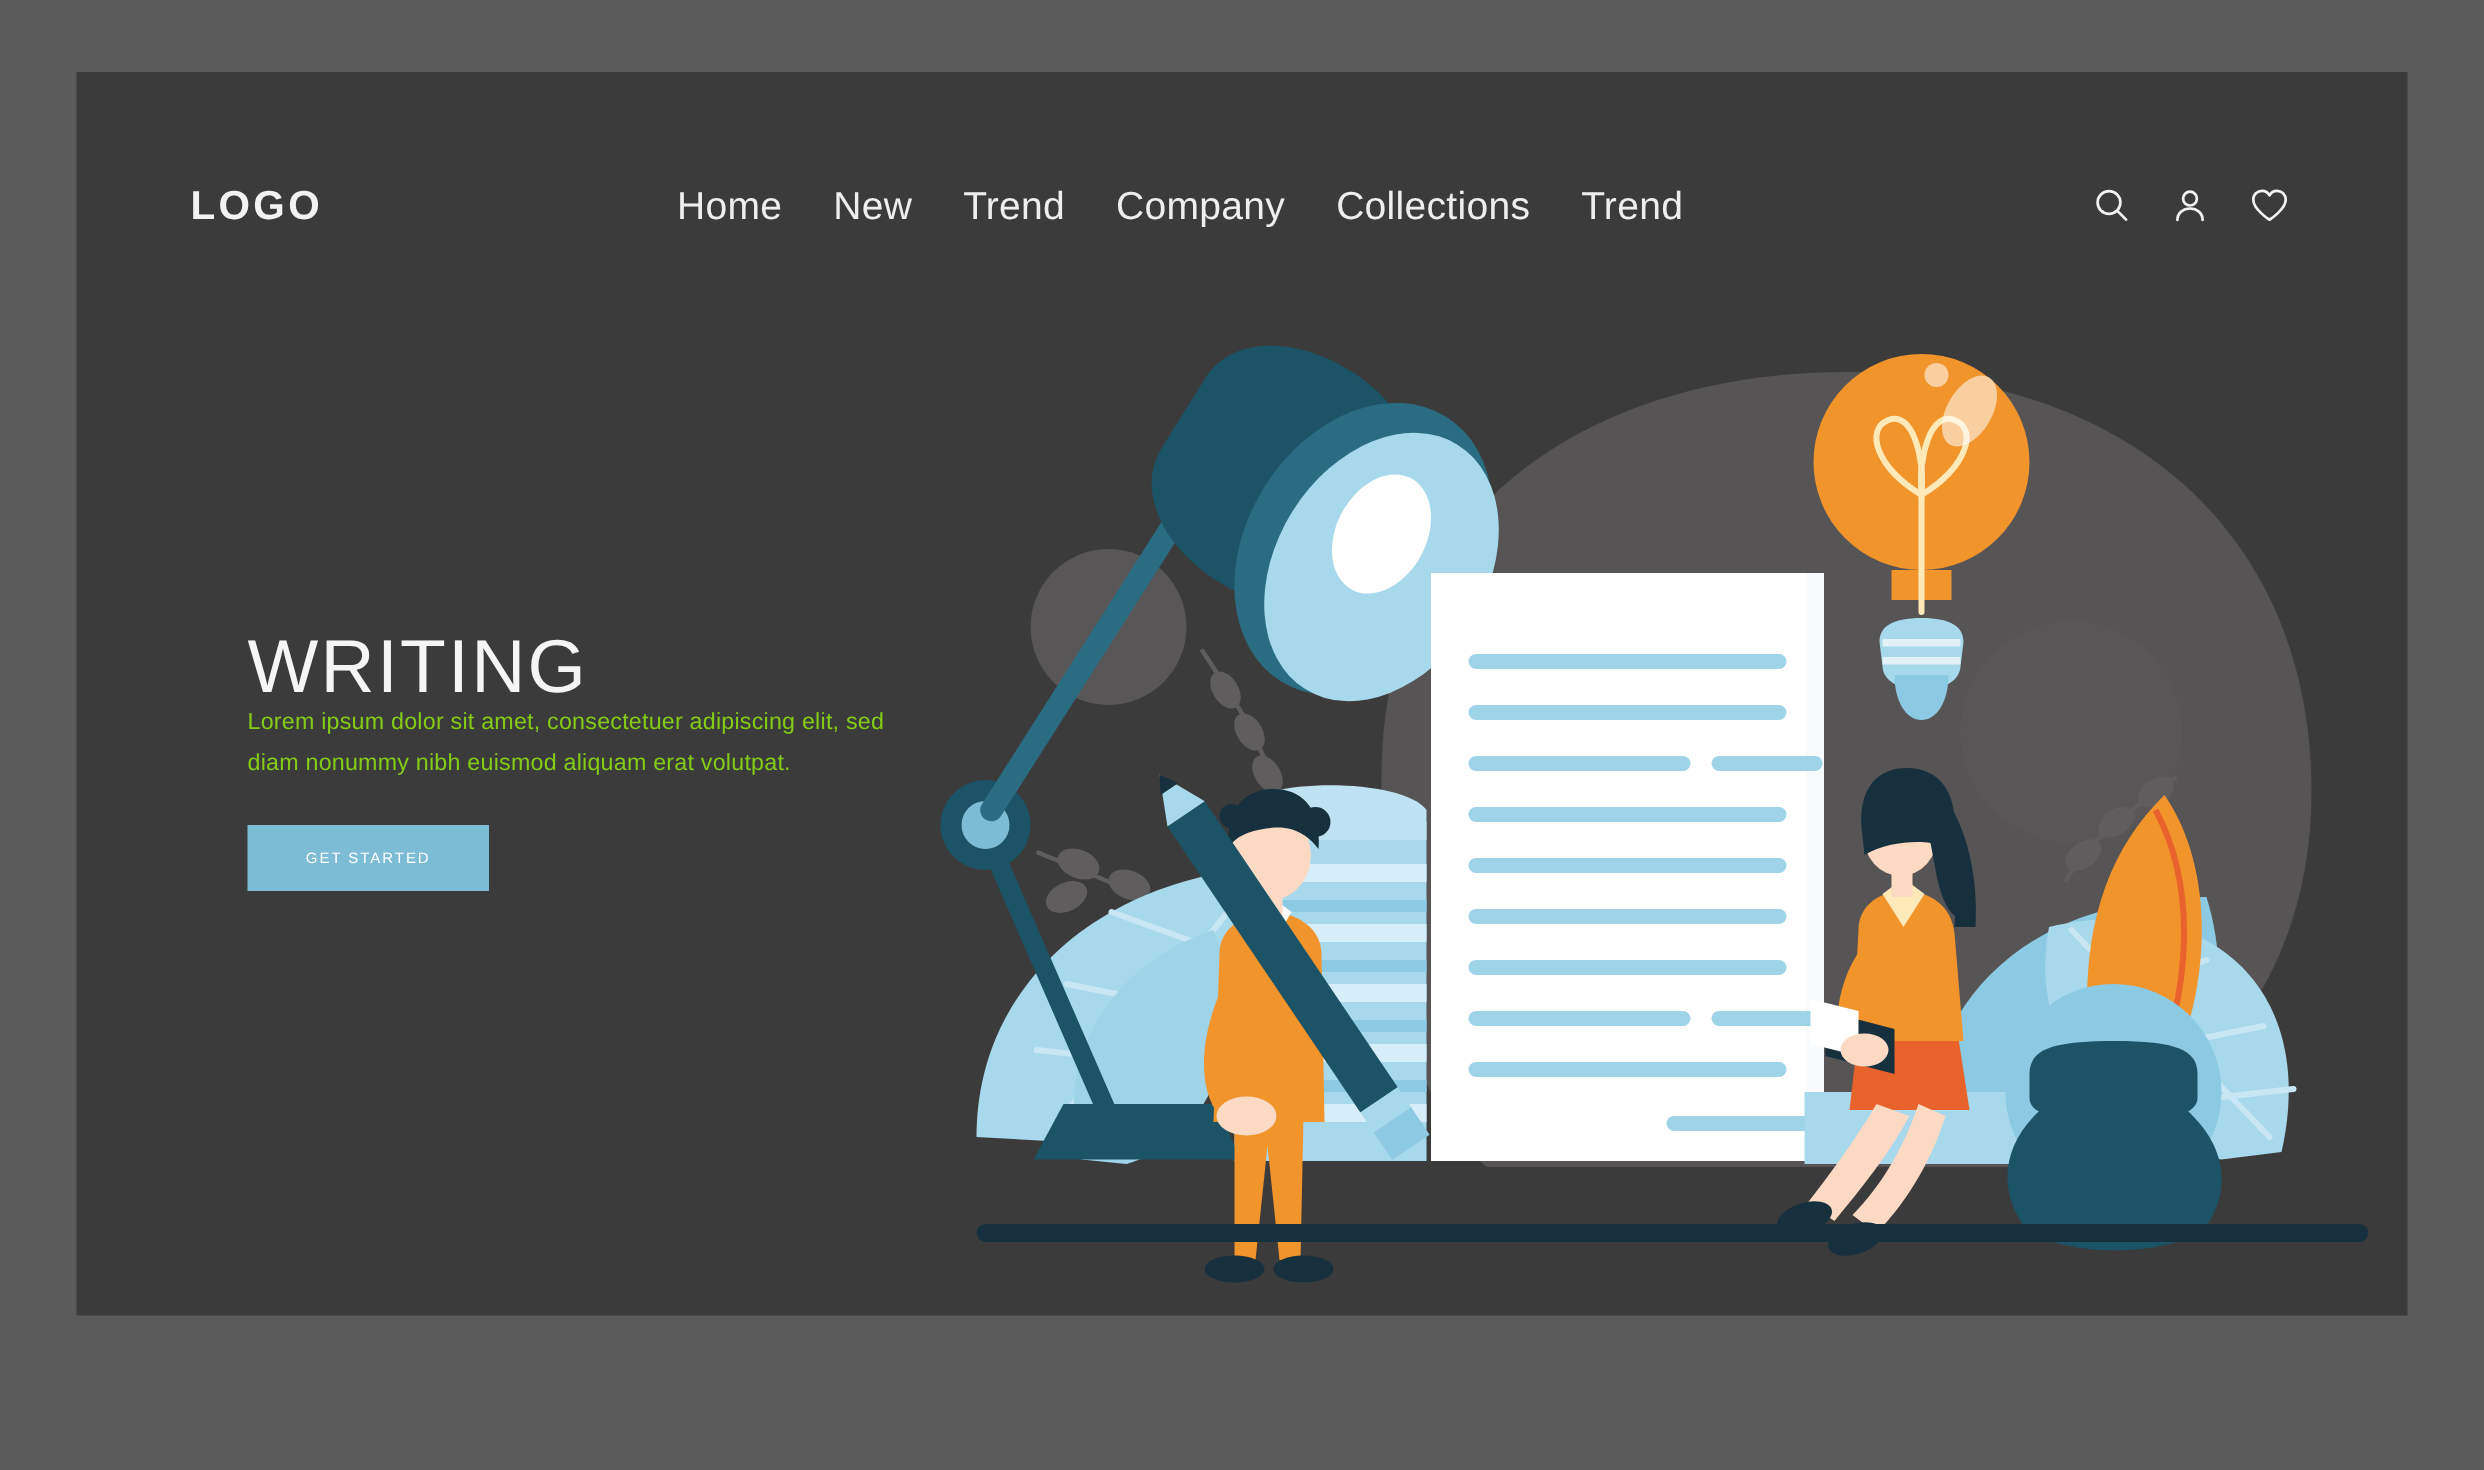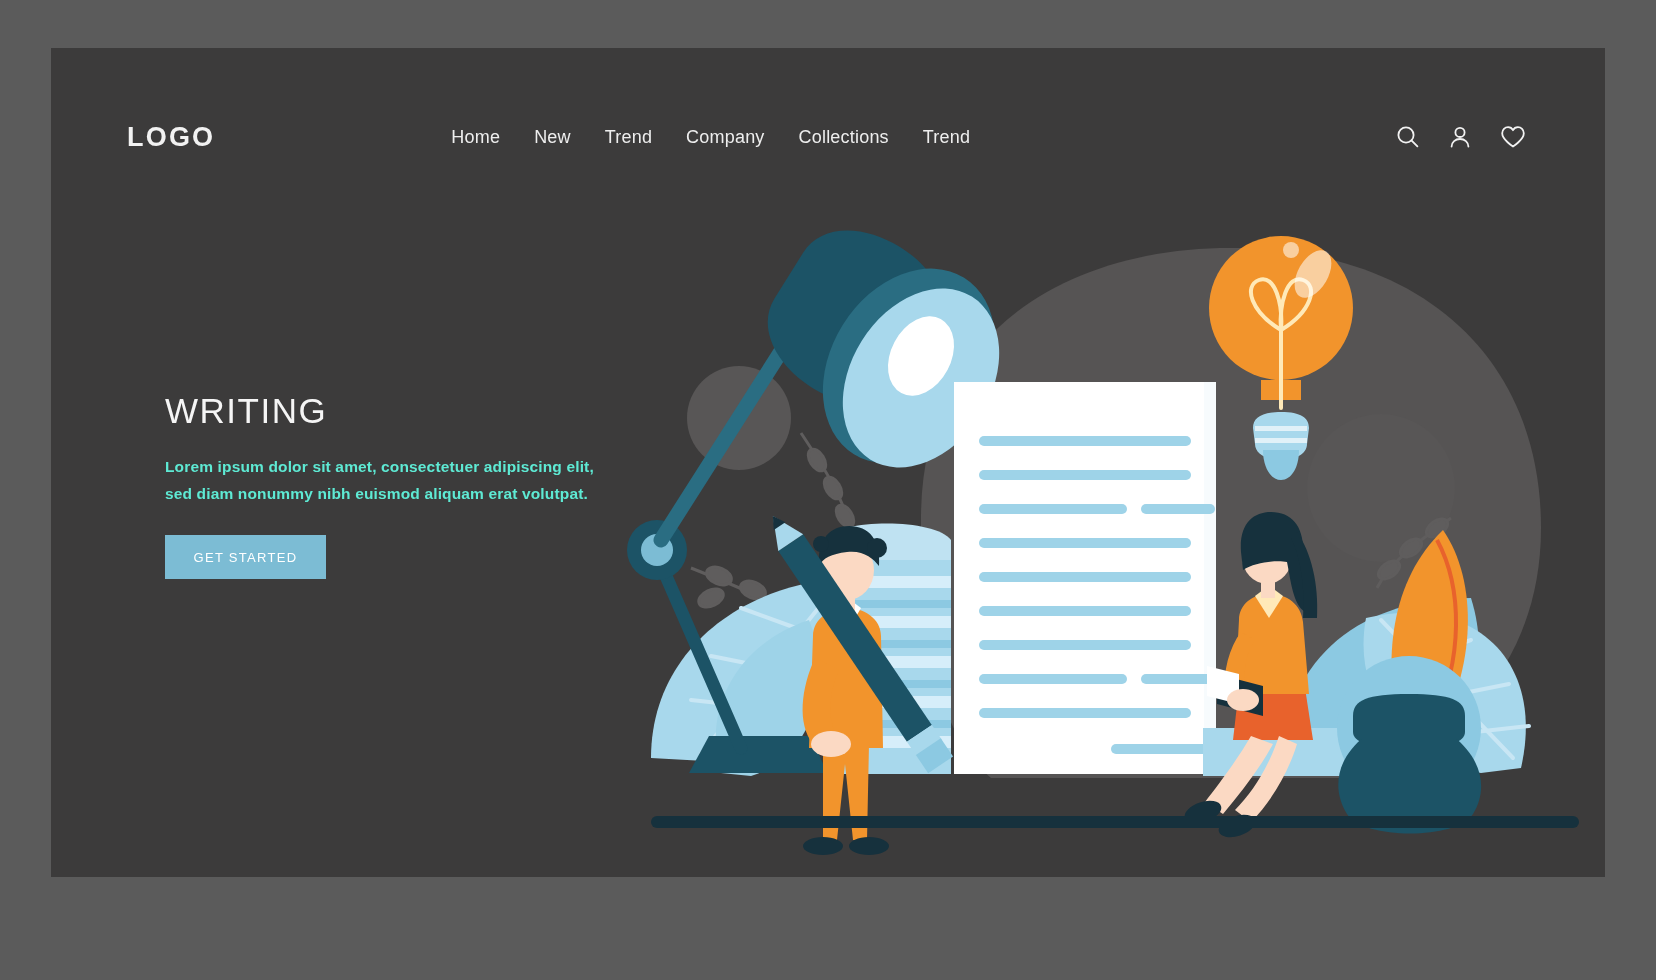--- a/index.html
+++ b/index.html
@@ -38,21 +38,21 @@
     white-space: nowrap;
   }
   #nav {
     display: flex;
     align-items: center;
     gap: 34px;
     margin-left: 236px;
   }
   .nav-item {
     color: #eeeeee;
-    font-size: 18px;
+    font-size: 26px;
     font-weight: 400;
     letter-spacing: 0.2px;
     white-space: nowrap;
     cursor: pointer;
   }
   #header-icons {
     margin-left: auto;
     display: flex;
     align-items: center;
     gap: 26px;
@@ -60,42 +60,42 @@
   .hicon { display: block; cursor: pointer; }
   
   #hero-text {
     position: absolute;
     left: 114px;
     top: 345px;
     width: 470px;
   }
   #hero-title {
     color: #f5f5f5;
-    font-size: 35px;
+    font-size: 50px;
     font-weight: 300;
     letter-spacing: 1.5px;
     line-height: 1;
+    margin-top: 26px;
   }
   #hero-desc {
-    margin-top: 26px;
-    color: #5eead4;
+    color: #84cc16;
     font-size: 15.5px;
     line-height: 1.72;
-    font-weight: 700;
+    font-weight: 400;
     letter-spacing: 0.15px;
     width: 430px;
   }
   #cta {
     margin-top: 28px;
     width: 161px;
     height: 44px;
     background: #7cbcd4;
     border: none;
     color: #ffffff;
-    font-size: 13px;
+    font-size: 10px;
     letter-spacing: 1.3px;
     font-family: "Liberation Sans", sans-serif;
     cursor: pointer;
     display: flex;
     align-items: center;
     justify-content: center;
   }
   
   #illustration {
     position: absolute;

